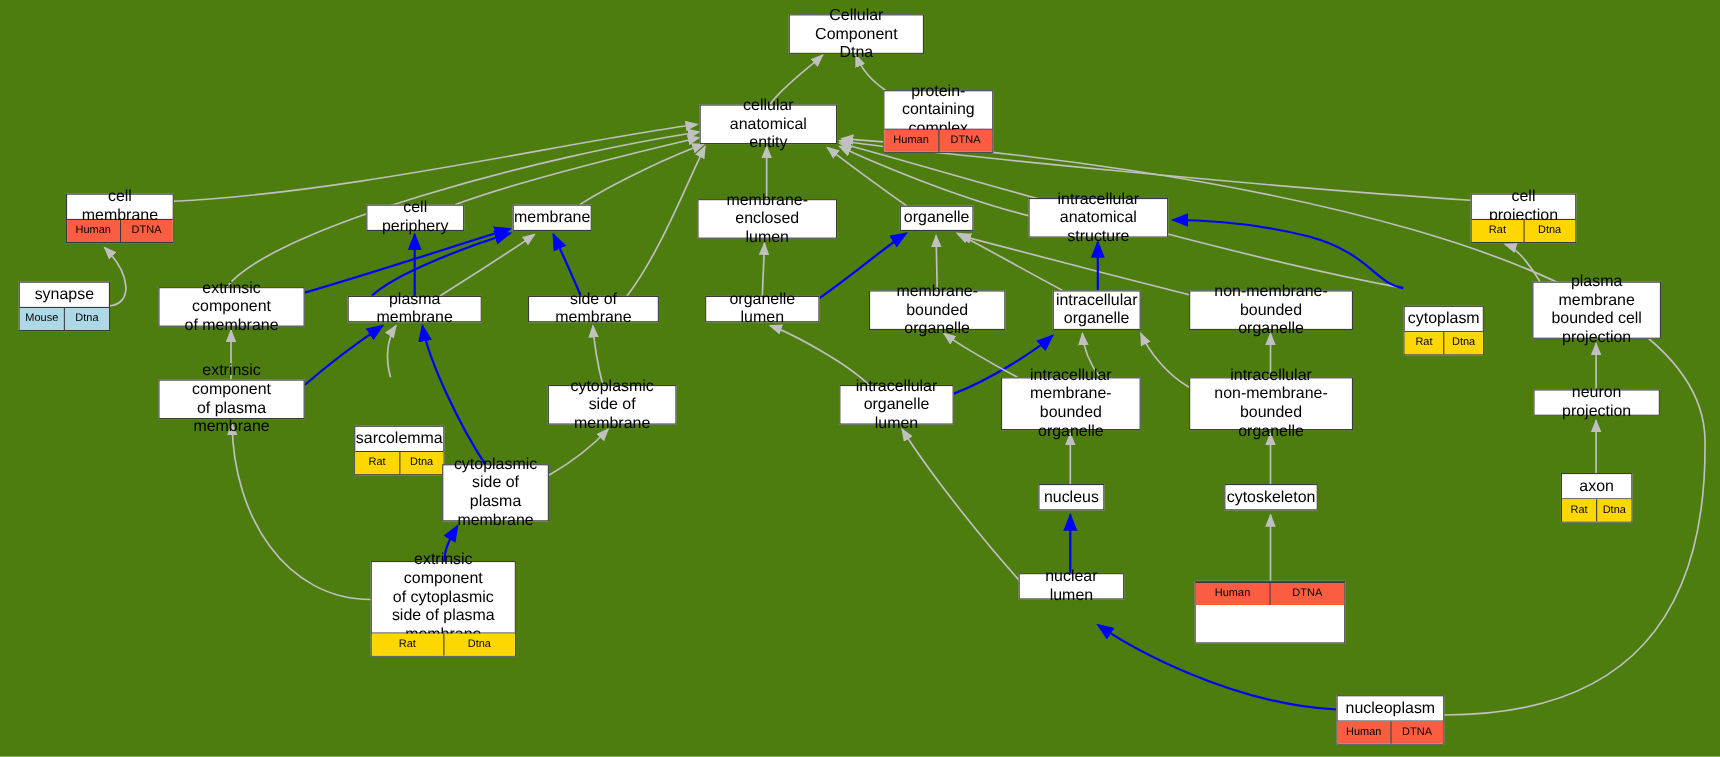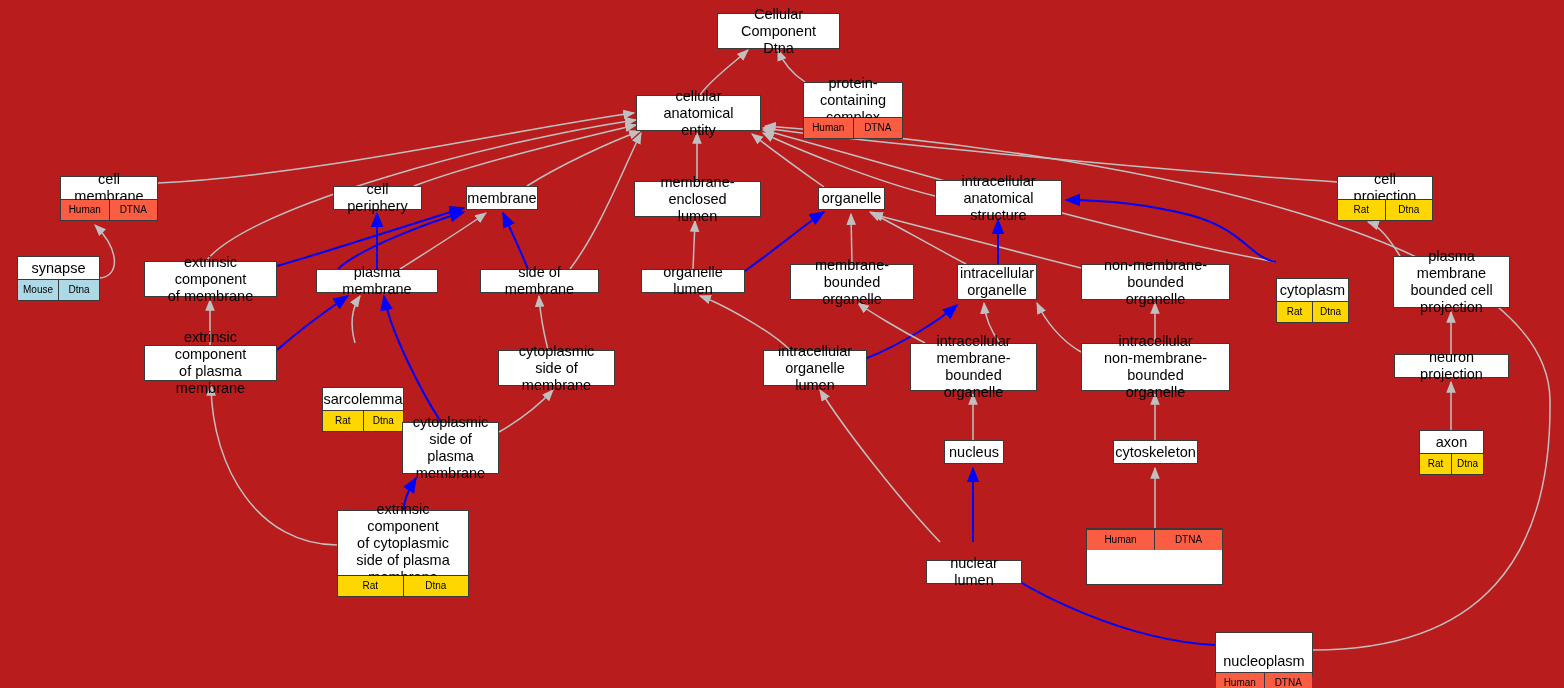--- a/index.html
+++ b/index.html
@@ -1,17 +1,17 @@
 <!DOCTYPE html>
 <html><head>
 <meta charset="utf-8">
 <style>
   html,body{margin:0;padding:0;background:#ffffff;}
   body{font-family:"Liberation Sans",sans-serif;}
-  #canvas{position:relative;width:1564px;height:688px;overflow:hidden;background:#b91c1c;}
+  #canvas{position:relative;width:1564px;height:688px;overflow:hidden;background:#4d7c0f;}
   #edges{position:absolute;left:0;top:0;width:1564px;height:688px;}
   .node{position:absolute;box-sizing:border-box;border:1.4px solid #3a3a3a;background:#ffffff;}
   .node .title{
     display:flex;align-items:center;justify-content:center;
     text-align:center;line-height:17px;font-size:14.5px;color:#000;
     padding:1px 4px;box-sizing:border-box;white-space:pre-line;
   }
   .badges{display:flex;border-top:1.4px solid #3a3a3a;}
   .badge{
     flex:1 1 0;text-align:center;font-size:10px;line-height:20px;
@@ -232,30 +232,30 @@
       <div class="node" style="left: 337px; top: 510px; width: 132px; height: 87px;">
         <div class="title" style="height: 64px;">extrinsic component
 of cytoplasmic
 side of plasma
 membrane</div>
         <div class="badges">
           <div class="badge sp-rat">Rat</div>
           <div class="badge sp-rat">Dtna</div>
         </div>
       </div>
-      <div class="node" style="left: 926px; top: 560px; width: 96px; height: 24px;">
+      <div class="node" style="left: 926px; top: 521px; width: 96px; height: 24px;">
         <div class="title" style="height: 22px;">nuclear lumen</div>
       </div>
       <div class="node" style="left: 1086px; top: 528px; width: 137px; height: 57px;">
         <div class="badges">
           <div class="badge sp-human">Human</div>
           <div class="badge sp-human">DTNA</div>
         </div>
       </div>
       <div class="node" style="left: 1215px; top: 632px; width: 98px; height: 45px;">
-        <div class="title" style="height: 22px; margin-top: 17px;">nucleoplasm</div>
+        <div class="title" style="height: 22px;">nucleoplasm</div>
         <div class="badges">
           <div class="badge sp-human">Human</div>
           <div class="badge sp-human">DTNA</div>
         </div>
       </div>
     </div>
 </div>
 
 </body></html>

